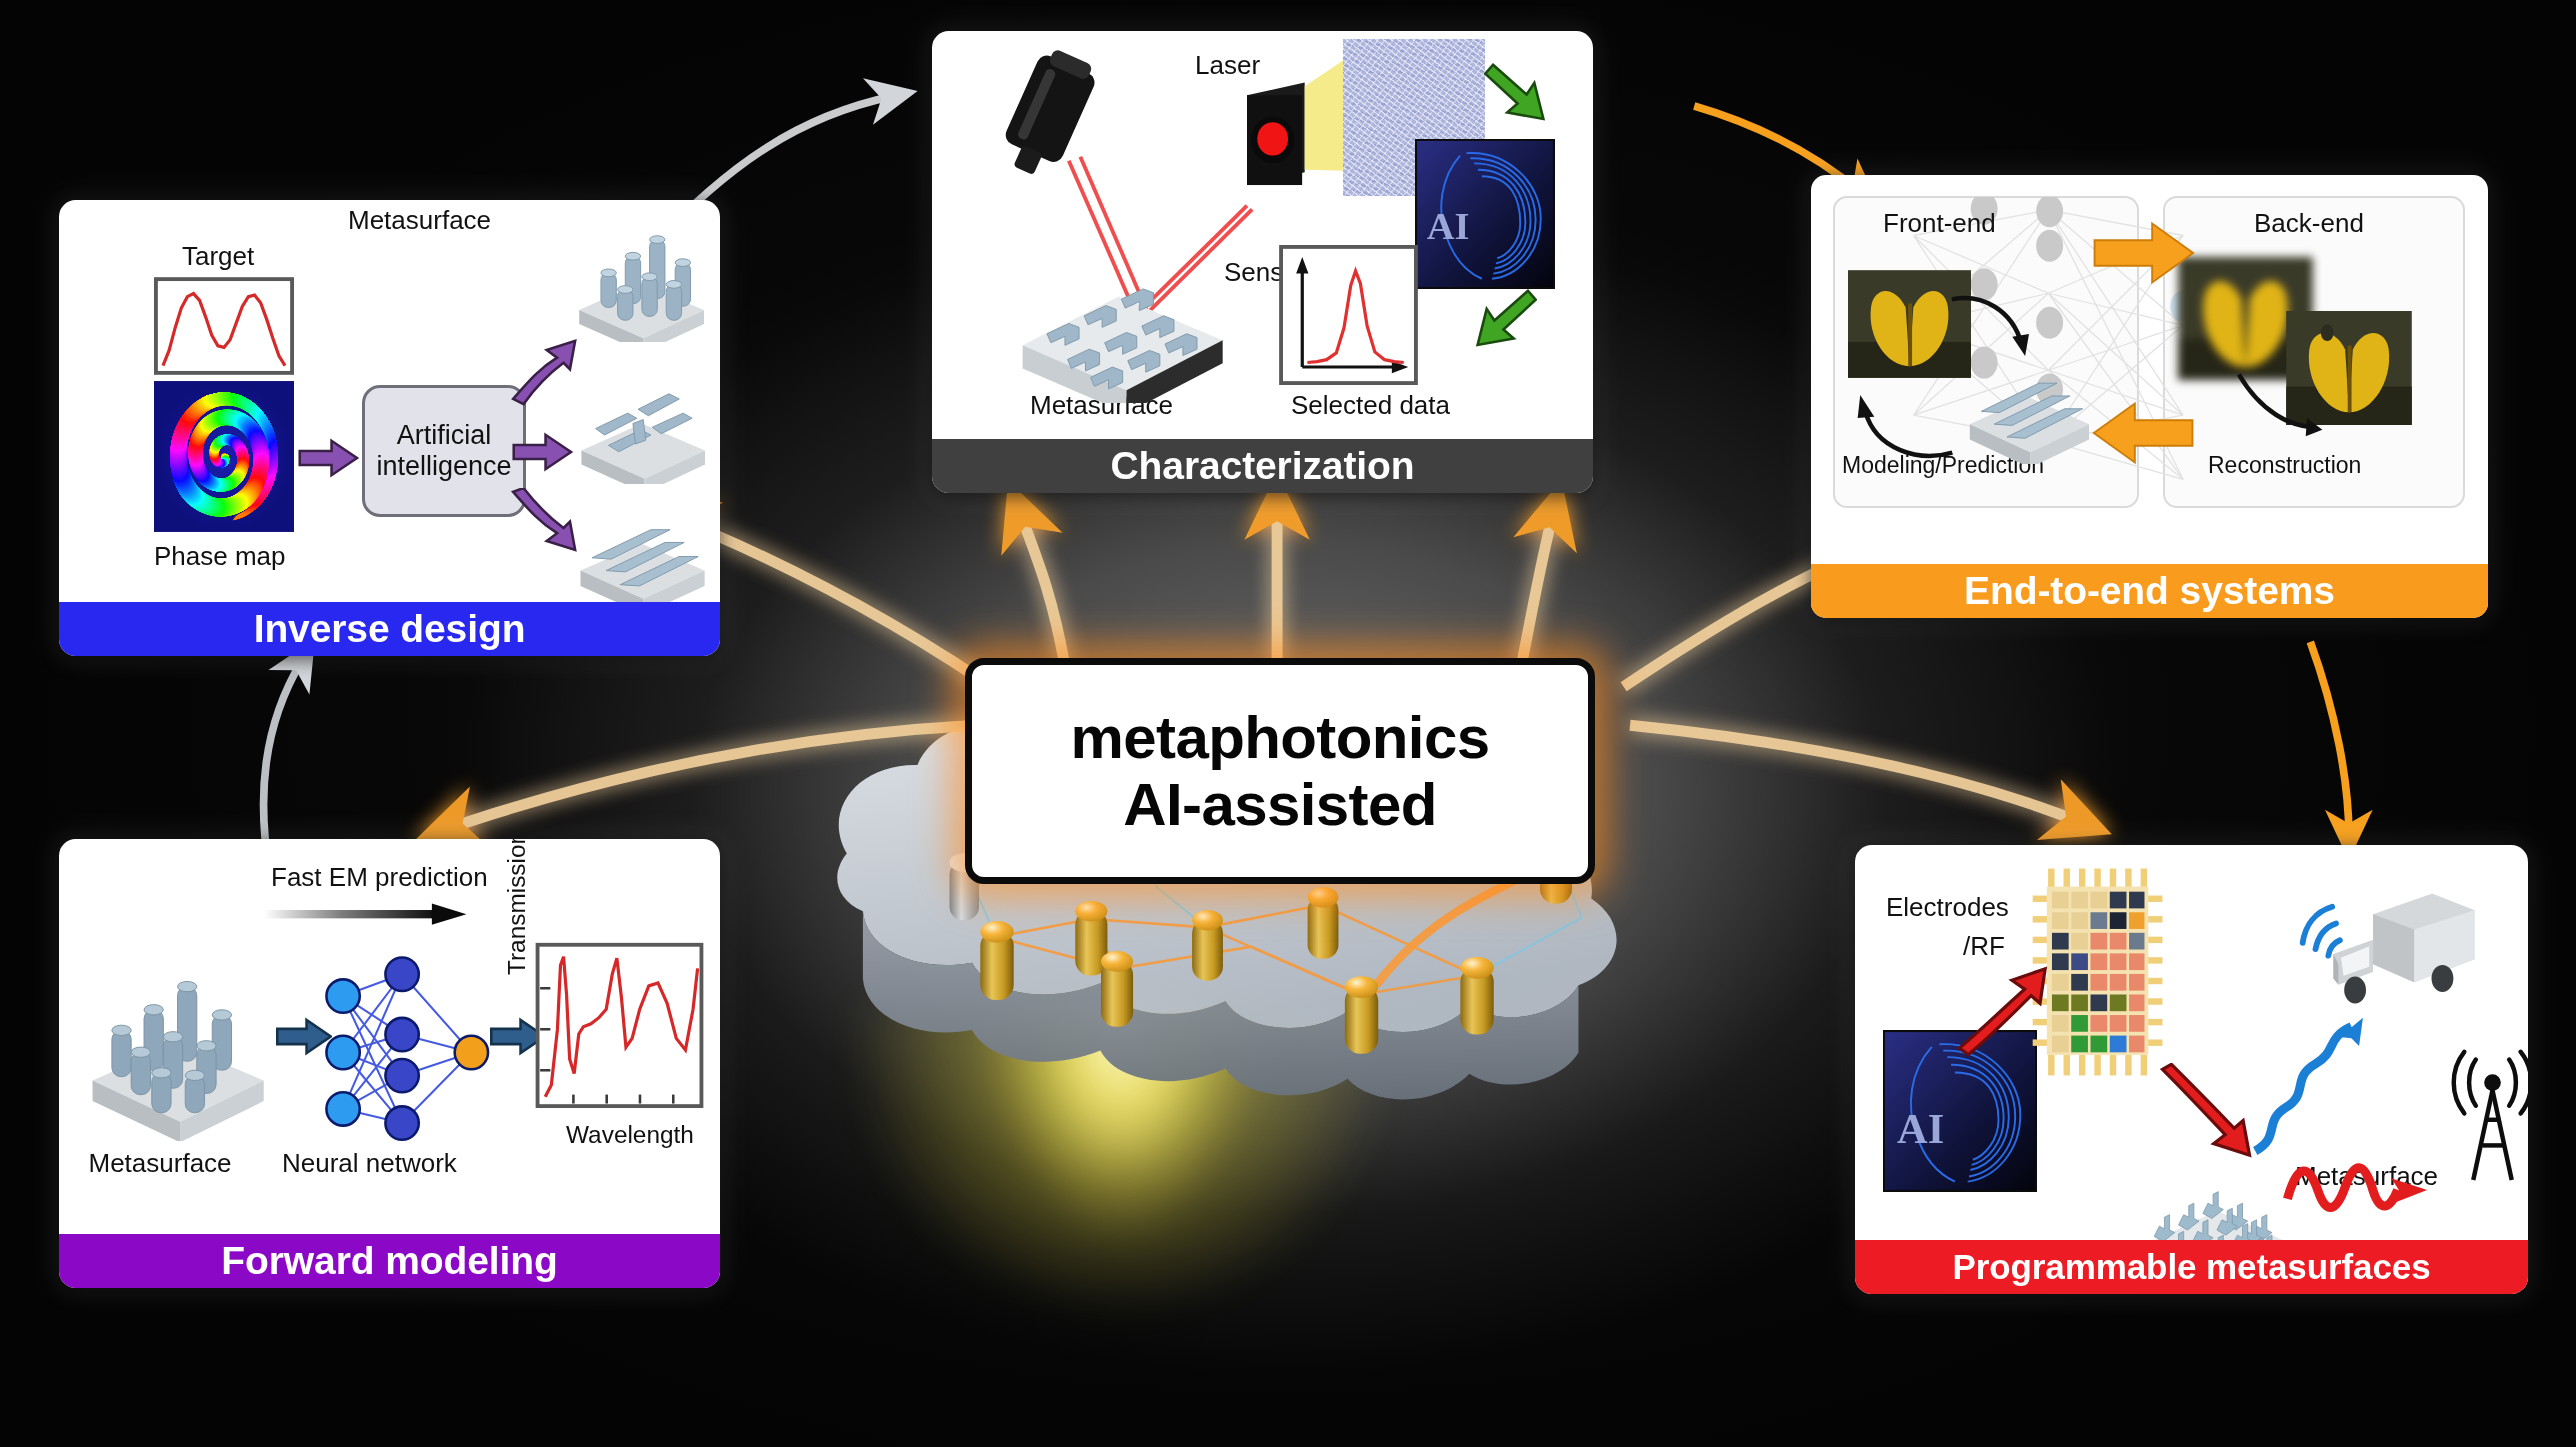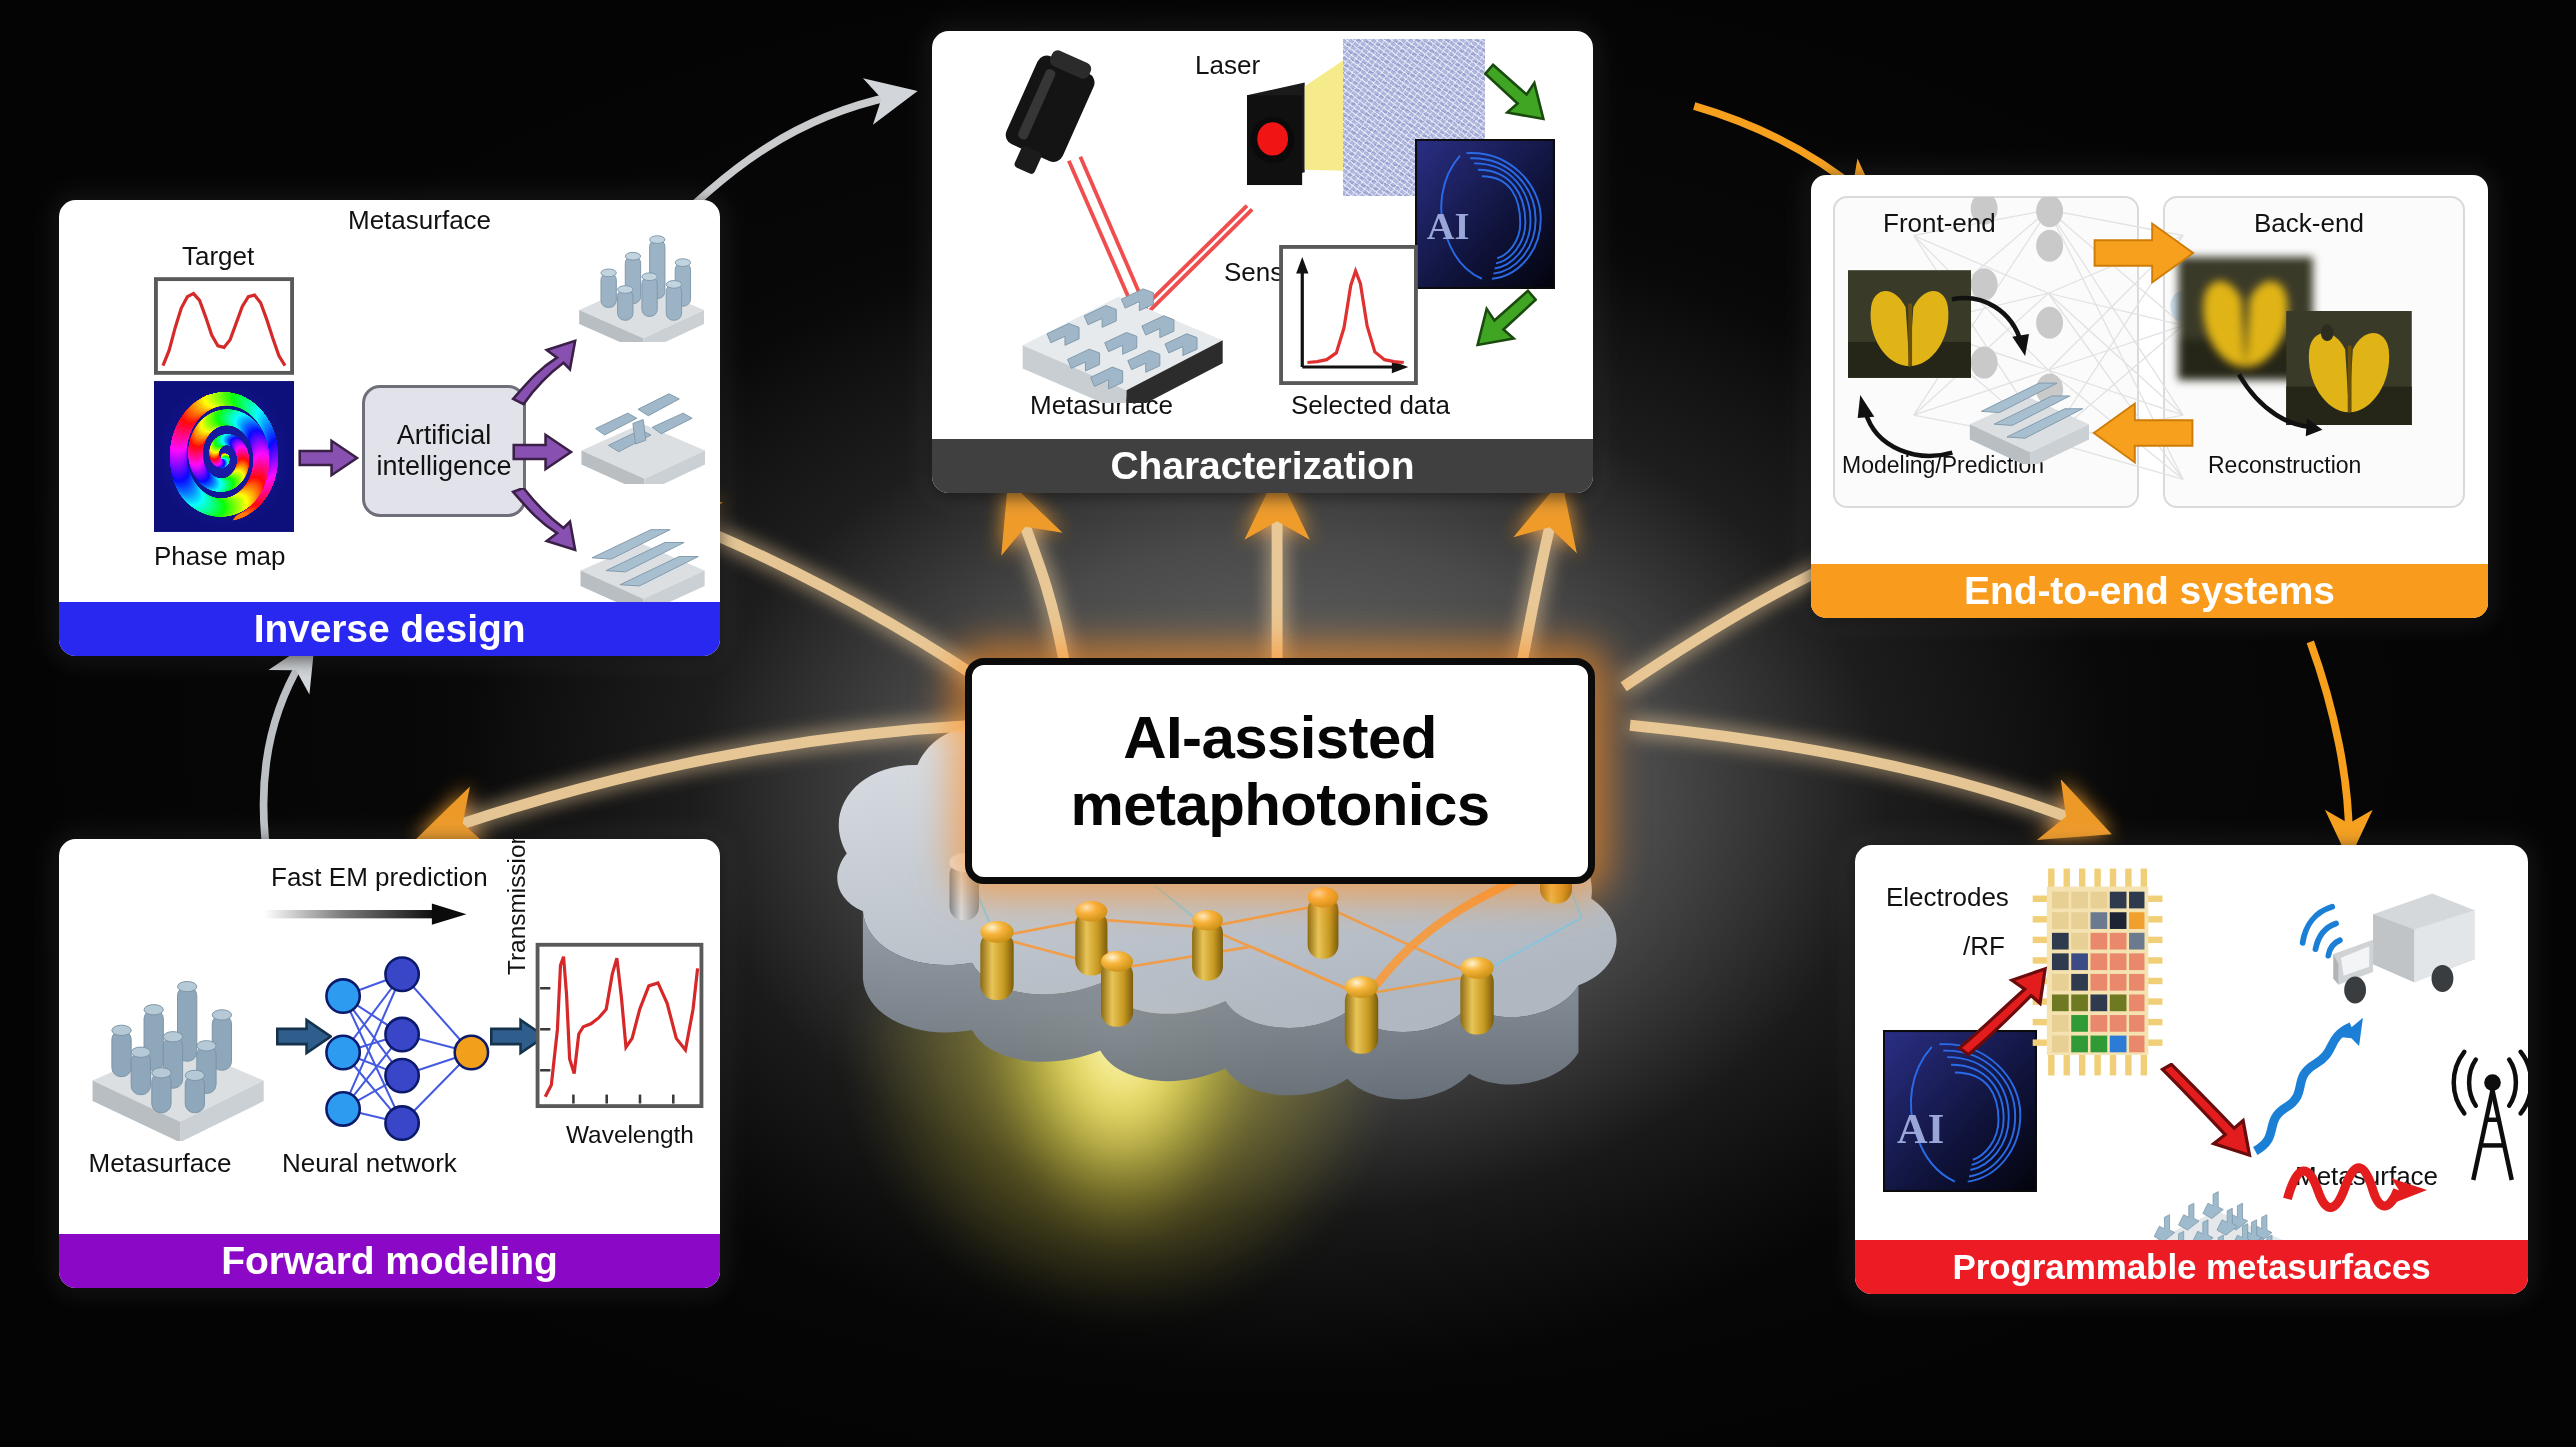--- a/index.html
+++ b/index.html
@@ -2011,21 +2011,21 @@
         </g>
         <polyline id="fwdCurve" fill="none" stroke="#d62828" stroke-width="5" points="16.0,241.4 25.5,223.2 35.0,136.6 39.8,36.2 44.6,22.6 49.3,81.8 54.1,182.2 61.2,205.0 68.4,143.4 75.5,132.0 87.4,127.4 99.3,118.3 111.2,104.6 120.7,49.9 127.9,24.8 135.0,86.4 142.1,163.9 151.7,150.2 163.6,104.6 177.8,68.2 192.1,63.6 206.4,95.5 220.7,150.2 235.0,168.5 246.9,104.6 254.0,40.8"></polyline>
       </svg>
     </div>
     <div class="panel-banner" style="background:#8b08c6;">Forward modeling</div>
   </div>
 
   <div class="panel" id="p-prog" style="left:1855px;top:845px;width:673px;height:449px;">
     <div class="panel-body">
 
-      <div class="lbl" style="left:31px;top:37px;">Electrodes</div>
+      <div class="lbl" style="left:31px;top:47px;">Electrodes</div>
       <div class="lbl" style="left:64px;top:86px;margin-left:44px;">/RF</div>
       <div class="lbl" style="left:440px;top:316px;">Metasurface</div>
 
       <svg style="position:absolute;left:28px;top:185px;width:154px;height:162px;" viewBox="0 0 240 252">
         <defs>
           <linearGradient id="aiBg2" x1="0" y1="0" x2="1" y2="1">
             <stop offset="0%" stop-color="#2b2f86"></stop>
               <stop offset="55%" stop-color="#111540"></stop>
               <stop offset="100%" stop-color="#03030b"></stop>
           </linearGradient>
@@ -2197,18 +2197,18 @@
 
       <svg style="position:absolute;left:426px;top:300px;width:173px;height:77px;" viewBox="0 0 270 120">
         <path d="M10,84 C26,26 44,30 58,72 C70,108 86,106 100,66 C114,24 130,24 144,72 C154,104 170,102 182,70" fill="none" stroke="#e31d1d" stroke-width="14" stroke-linejoin="round"></path>
         <path d="M172,52 L228,70 L172,92 L184,70 Z" fill="#e31d1d"></path>
       </svg>
     </div>
     <div class="panel-banner pb-small" style="background:#ed1c24;">Programmable metasurfaces</div>
   </div>
 
   <div id="hub-title" style="left:965px;top:658px;width:616px;height:212px;">
+    <div class="t">metaphotonics</div>
     <div class="t">AI-assisted</div>
-    <div class="t">metaphotonics</div>
   </div>
 
 </div>
 
 
 </body></html>

